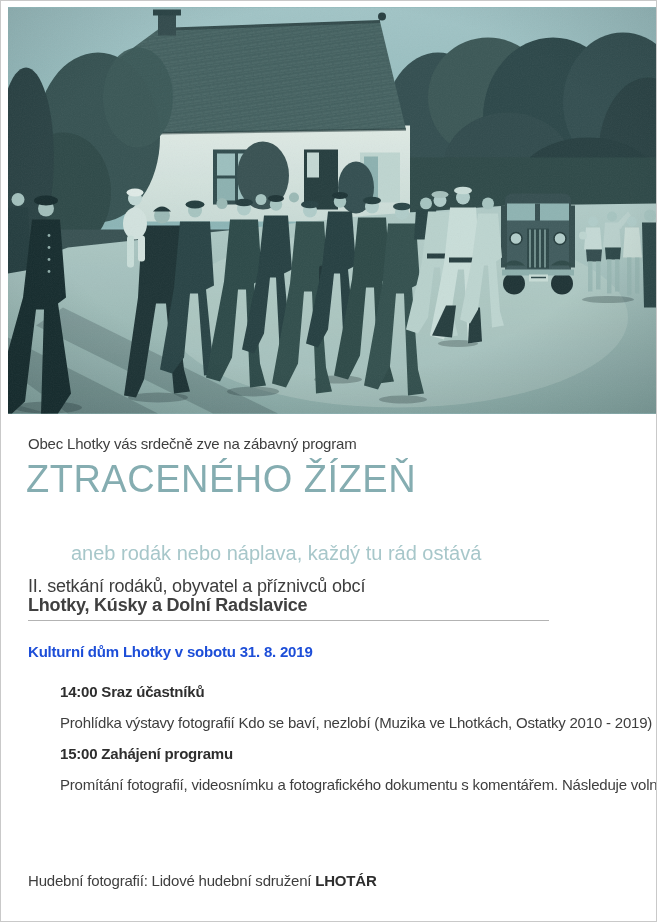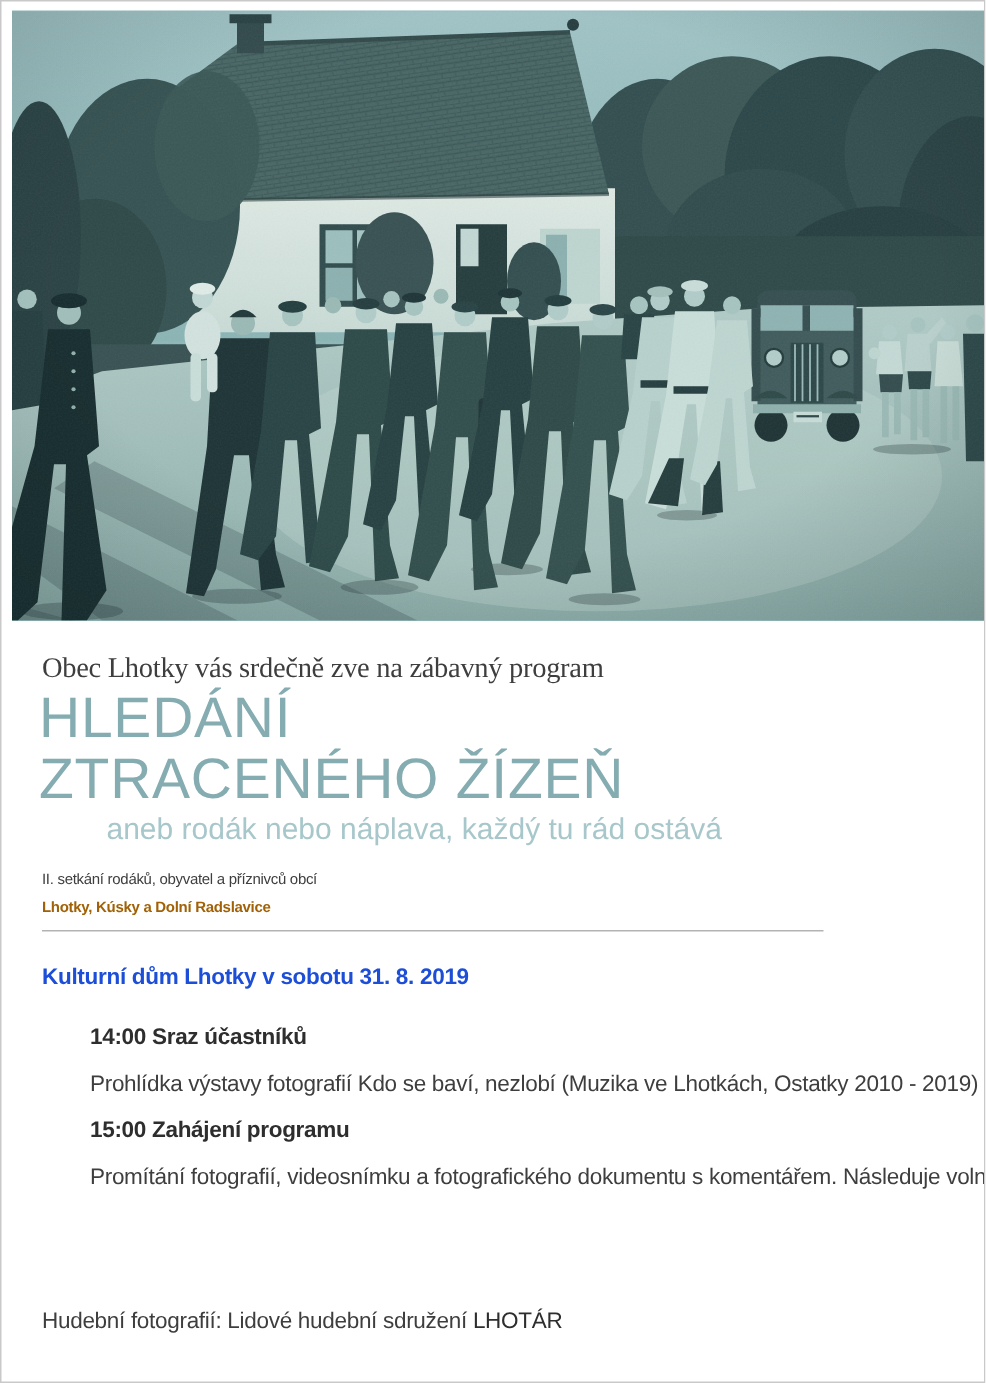--- a/index.html
+++ b/index.html
@@ -10,36 +10,36 @@
     background:#ffffff;
     font-family:"Liberation Sans","DejaVu Sans",sans-serif;
     overflow:hidden;
   }
   .photo-wrap{
     position:absolute;left:7px;top:6px;width:648px;height:407px;
     background:#8fb8ba;
   }
   .photo-wrap svg{display:block;width:100%;height:100%;}
   .txt{position:absolute;left:27px;color:#3e3e3e;letter-spacing:-0.2px;}
-  .intro{top:434px;font-size:19px;font-family:Liberation Serif, serif;}
+  .intro{top:434px;font-size:15px;}
   .title{
     left:25px;top:458px;
     font-size:38px;line-height:41px;font-weight:400;
     color:#85adb1;letter-spacing:0.5px;
   }
   .subtitle{top:541px;font-size:20px;color:#a7c7ca;letter-spacing:0;margin-left:43px;}
-  .event{top:576px;font-size:10px;line-height:19px;}
-  .event .b{font-weight:bold;color:#a16207;}
+  .event{top:576px;font-size:18px;line-height:19px;}
+  .event .b{font-weight:bold;color:#404040;}
   .rule{position:absolute;left:27px;top:619px;width:521px;height:1px;background:#b3b3b3;}
   .venue{top:642px;font-size:15px;font-weight:bold;color:#1d4ed8;}
   .schedule{top:682px;font-size:15px;width:620px;margin-left:32px;}
   .schedule p{margin:0 0 13px 0;line-height:18px;white-space:nowrap;}
   .schedule p.b{font-weight:bold;color:#2e2e2e;}
   .footer{top:871px;font-size:15px;}
-  .footer .b{font-weight:normal;color:#2e2e2e;text-align:right;}
+  .footer .b{font-weight:bold;color:#2e2e2e;text-align:right;}
   p{margin:0;}
 </style>
 </head>
 <body>
 
 <div class="page">
 
   <div class="photo-wrap">
     <svg viewBox="0 0 648 406" xmlns="http://www.w3.org/2000/svg">
       <defs>
@@ -286,21 +286,20 @@
 
       <rect width="648" height="406" fill="#8fb6b6" opacity="0.08"></rect>
       <rect width="648" height="406" fill="url(#vig)"></rect>
       <rect width="648" height="406" filter="url(#grain)" opacity="0.07"></rect>
     </svg>
   </div>
 
   <p class="txt intro">Obec Lhotky vás srdečně zve na zábavný program</p>
 
   <div class="txt title">
-    <div>HLEDÁNÍ</div>
     <div>ZTRACENÉHO ŽÍZEŇ</div>
   </div>
 
   <p class="txt subtitle">aneb rodák nebo náplava, každý tu rád ostává</p>
 
   <div class="txt event">
     <div>II. setkání rodáků, obyvatel a příznivců obcí</div>
     <div class="b">Lhotky, Kúsky a Dolní Radslavice</div>
   </div>
 

